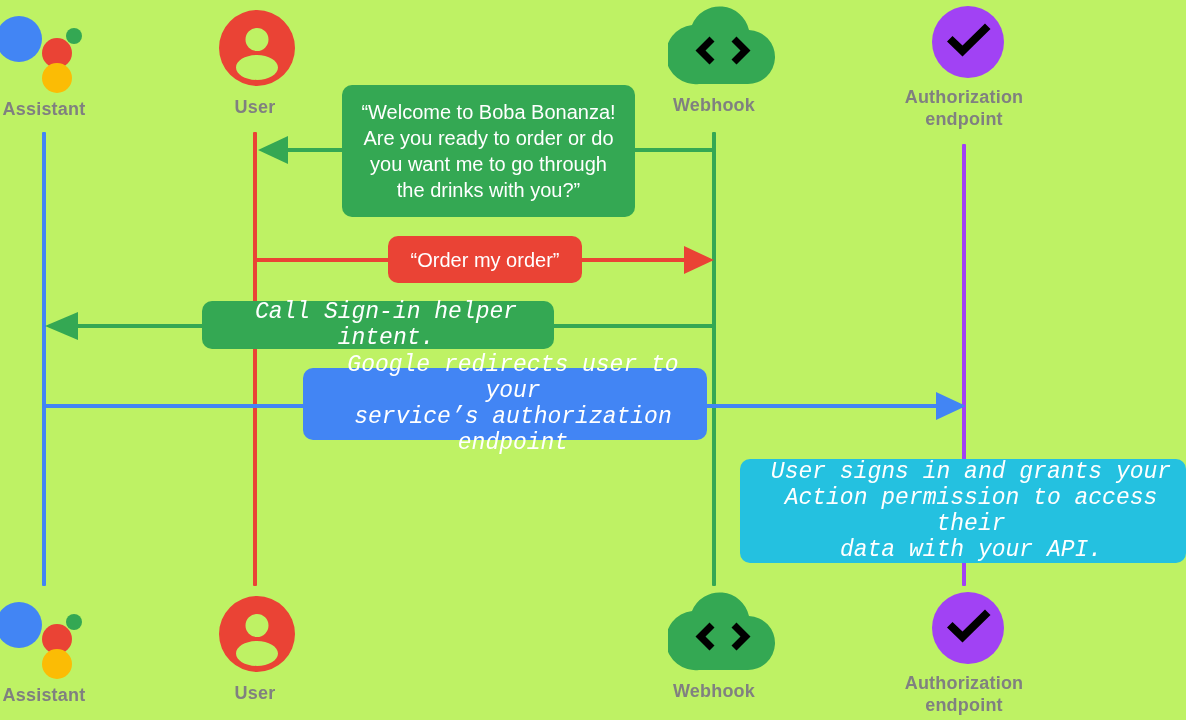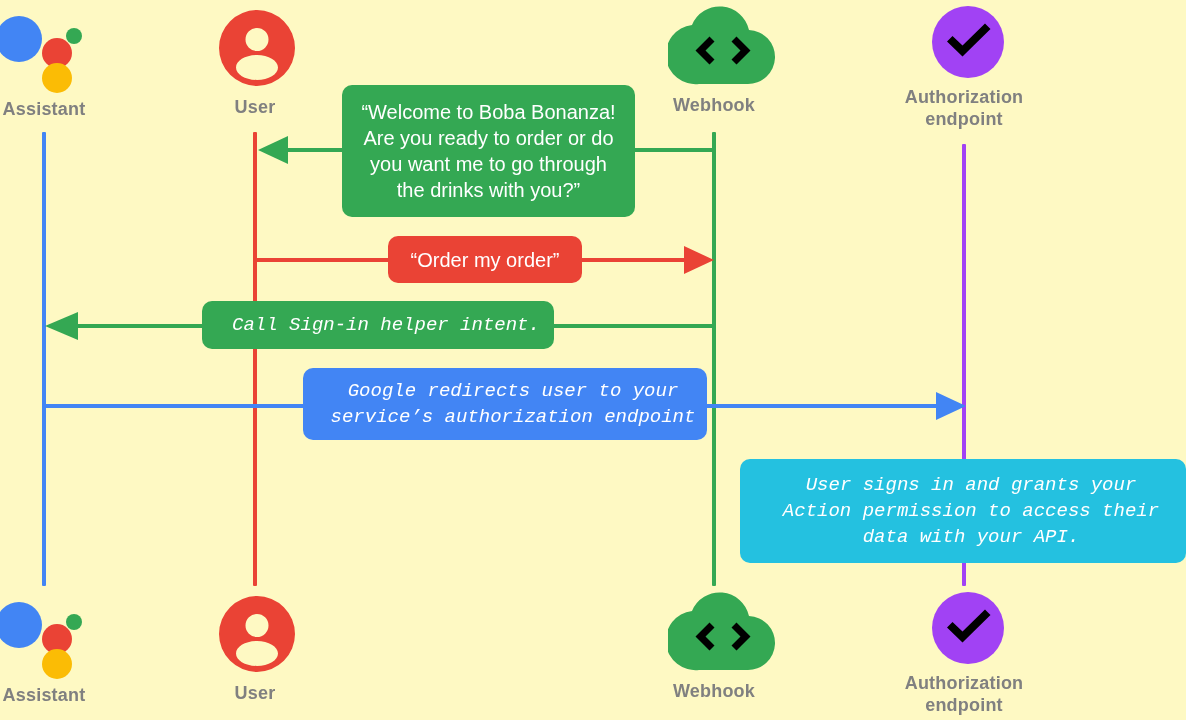--- a/index.html
+++ b/index.html
@@ -4,21 +4,21 @@
 <style>
   html, body {
     margin: 0;
     padding: 0;
     background: #000000;
   }
   #canvas {
     position: relative;
     width: 1186px;
     height: 720px;
-    background: #fef9c3;
+    background: #bef264;
     overflow: hidden;
     font-family: "Liberation Sans", sans-serif;
   }
 
   
   .actor {
     position: absolute;
     width: 200px;
     text-align: center;
     pointer-events: none;
@@ -101,21 +101,21 @@
   }
   .b-sans {
     font-family: "Liberation Sans", sans-serif;
     font-size: 20px;
     line-height: 26px;
     justify-content: center;
   }
   .b-mono {
     font-family: "Liberation Mono", "DejaVu Sans Mono", monospace;
     font-style: italic;
-    font-size: 19px;
+    font-size: 23px;
     line-height: 26px;
     padding-left: 16px;
   }
 </style>
 </head>
 <body>
 
 <div id="canvas">
 
   <div class="actor" style="left:-56px; top:8px;">

